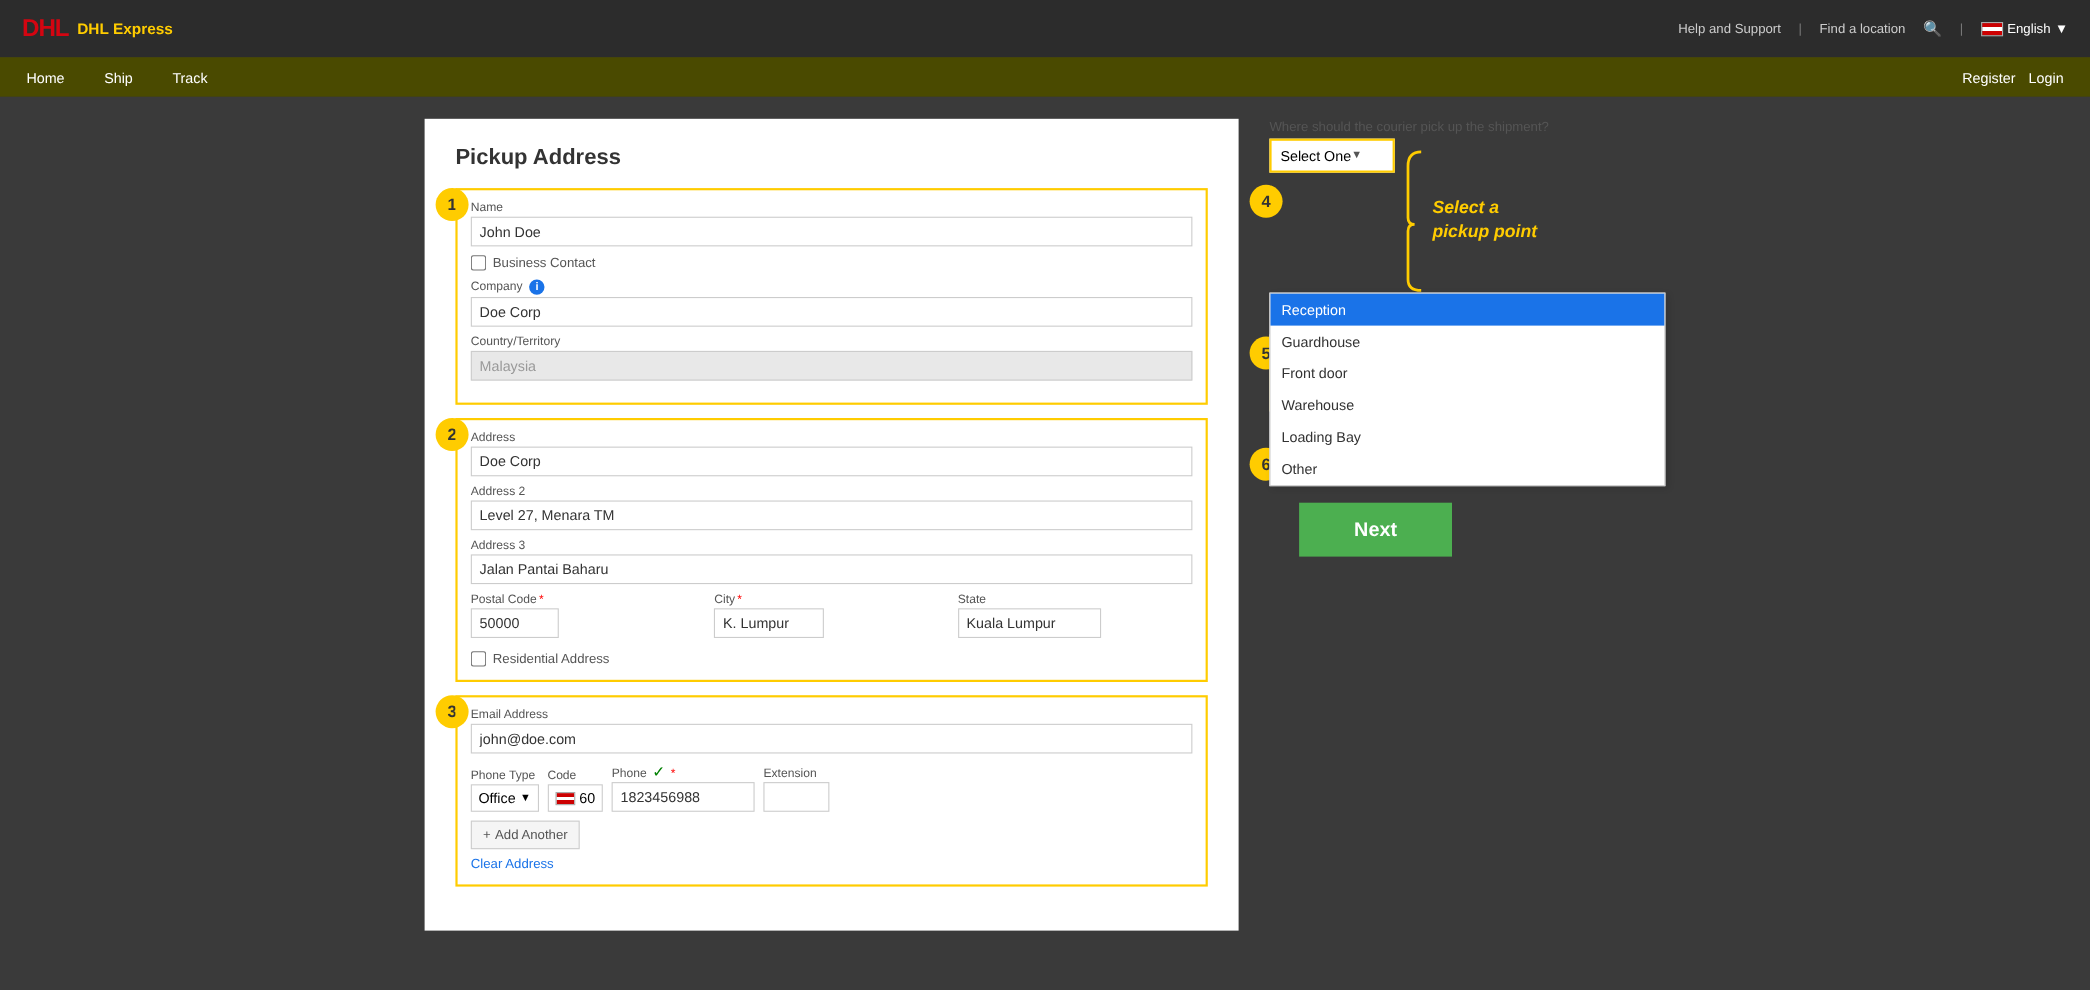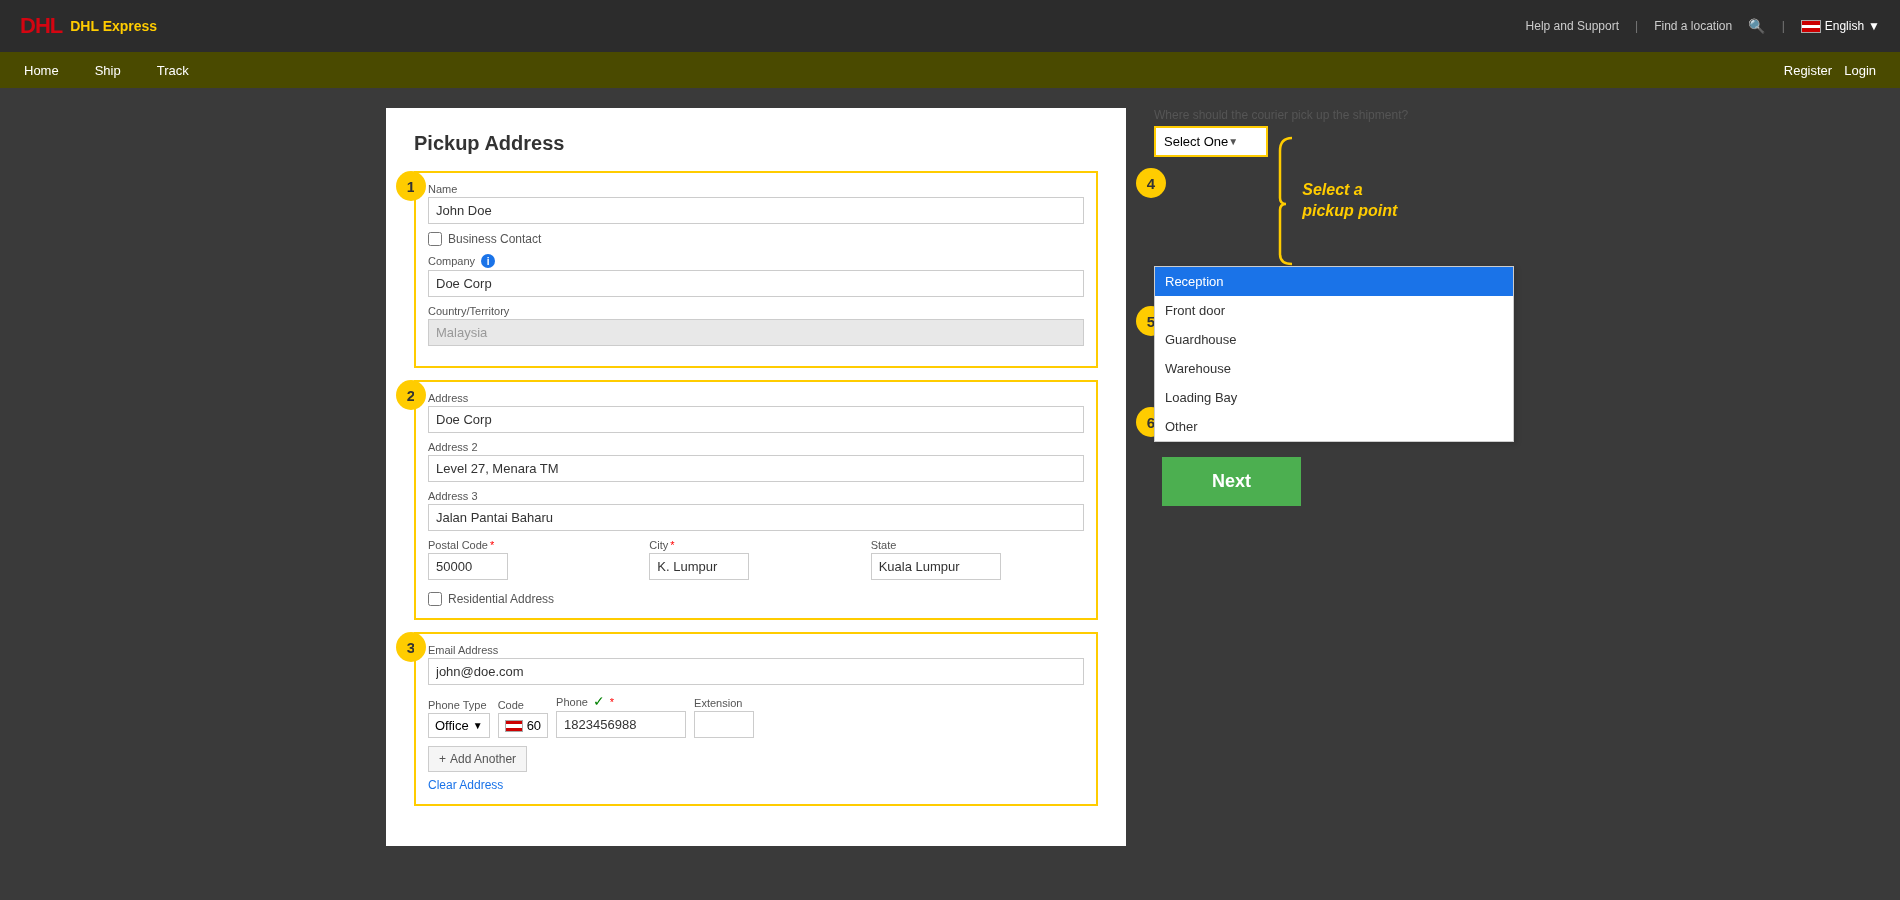--- a/index.html
+++ b/index.html
@@ -322,21 +322,21 @@
       font-size: 12px;
       color: #999;
       resize: both;
       font-family: Arial, sans-serif;
     }
 
     
     .next-btn {
       display: block;
       margin-top: 40px;
-      margin-left: 8px;
+      margin-left: 27px;
       background: #4CAF50;
       color: #fff;
       font-size: 18px;
       font-weight: bold;
       padding: 14px 50px;
       border: none;
       cursor: pointer;
       position: relative;
     }
 
@@ -532,22 +532,22 @@
         <div style="position:absolute;left:-18px;top:60px;" class="step-badge">4</div>
         <div class="courier-section">
           <label>Where should the courier pick up the shipment?</label>
           <div class="dropdown-with-brace">
             <div>
               <div class="dropdown-header">
                 <span>Select One</span>
               </div>
               <div class="dropdown-list">
                 <div class="dropdown-item selected">Reception</div>
+                <div class="dropdown-item">Guardhouse</div>
                 <div class="dropdown-item">Front door</div>
-                <div class="dropdown-item">Guardhouse</div>
                 <div class="dropdown-item">Warehouse</div>
                 <div class="dropdown-item">Loading Bay</div>
                 <div class="dropdown-item">Other</div>
               </div>
             </div>
 
             <div style="display:flex;align-items:center;gap:6px;margin-top:10px;font-style:italic;">
               <svg width="18" height="130">
                 <path d="M14,2 Q2,2 2,15 L2,62 Q2,68 8,68 Q2,68 2,74 L2,118 Q2,128 14,128" fill="none" stroke="#FFCC00" stroke-width="2.5"></path>
               </svg>

